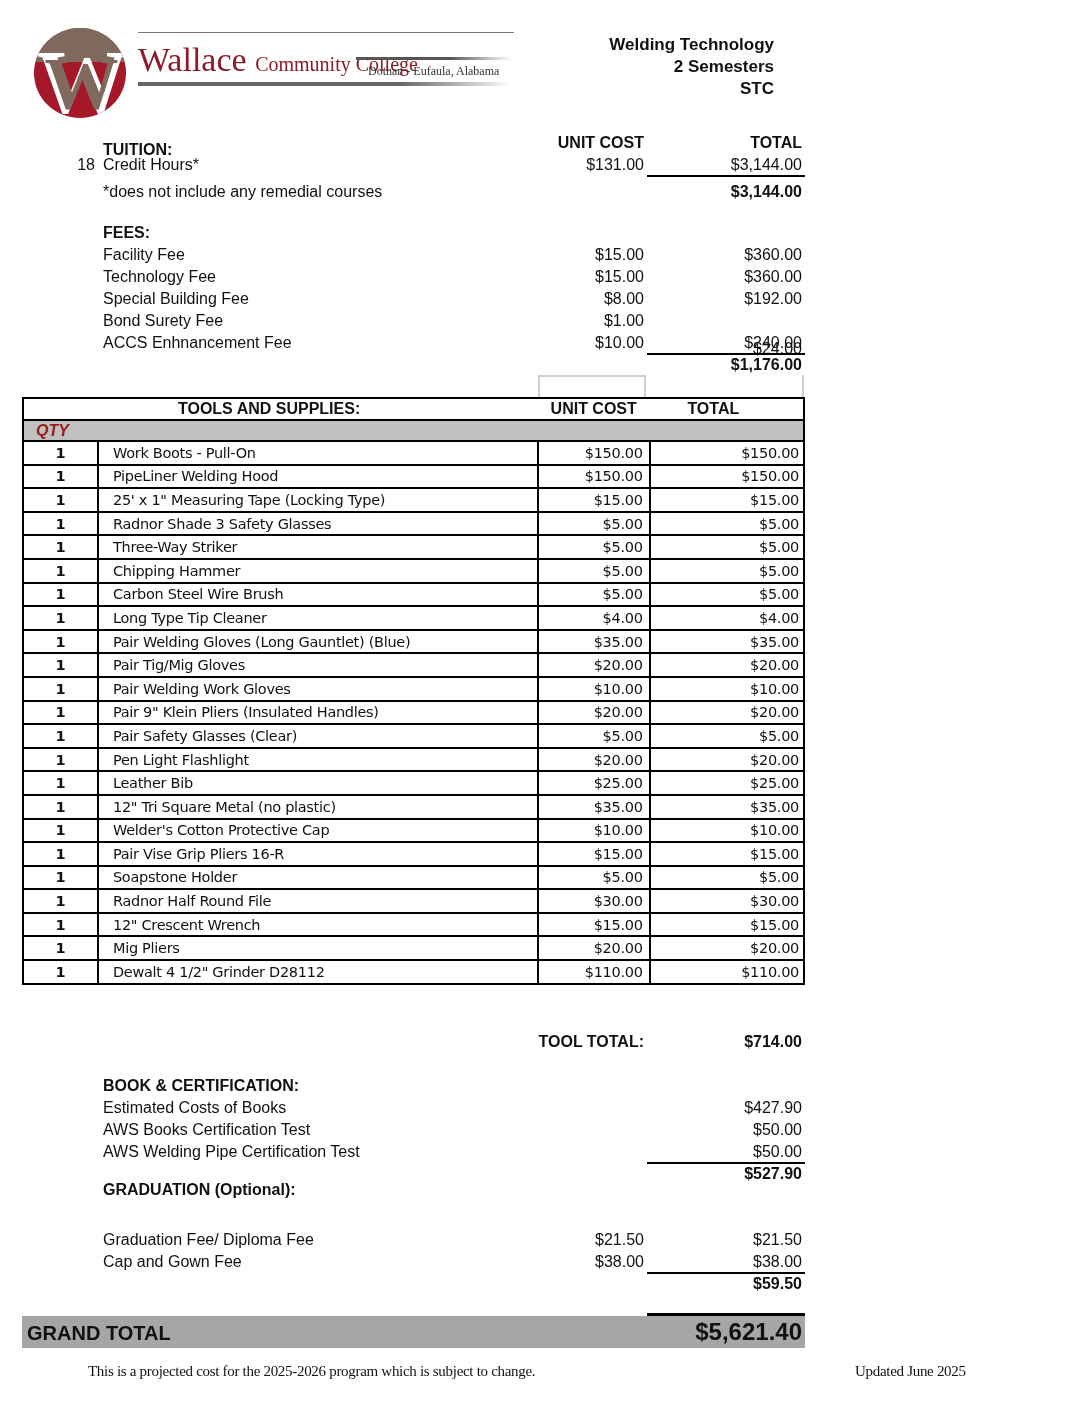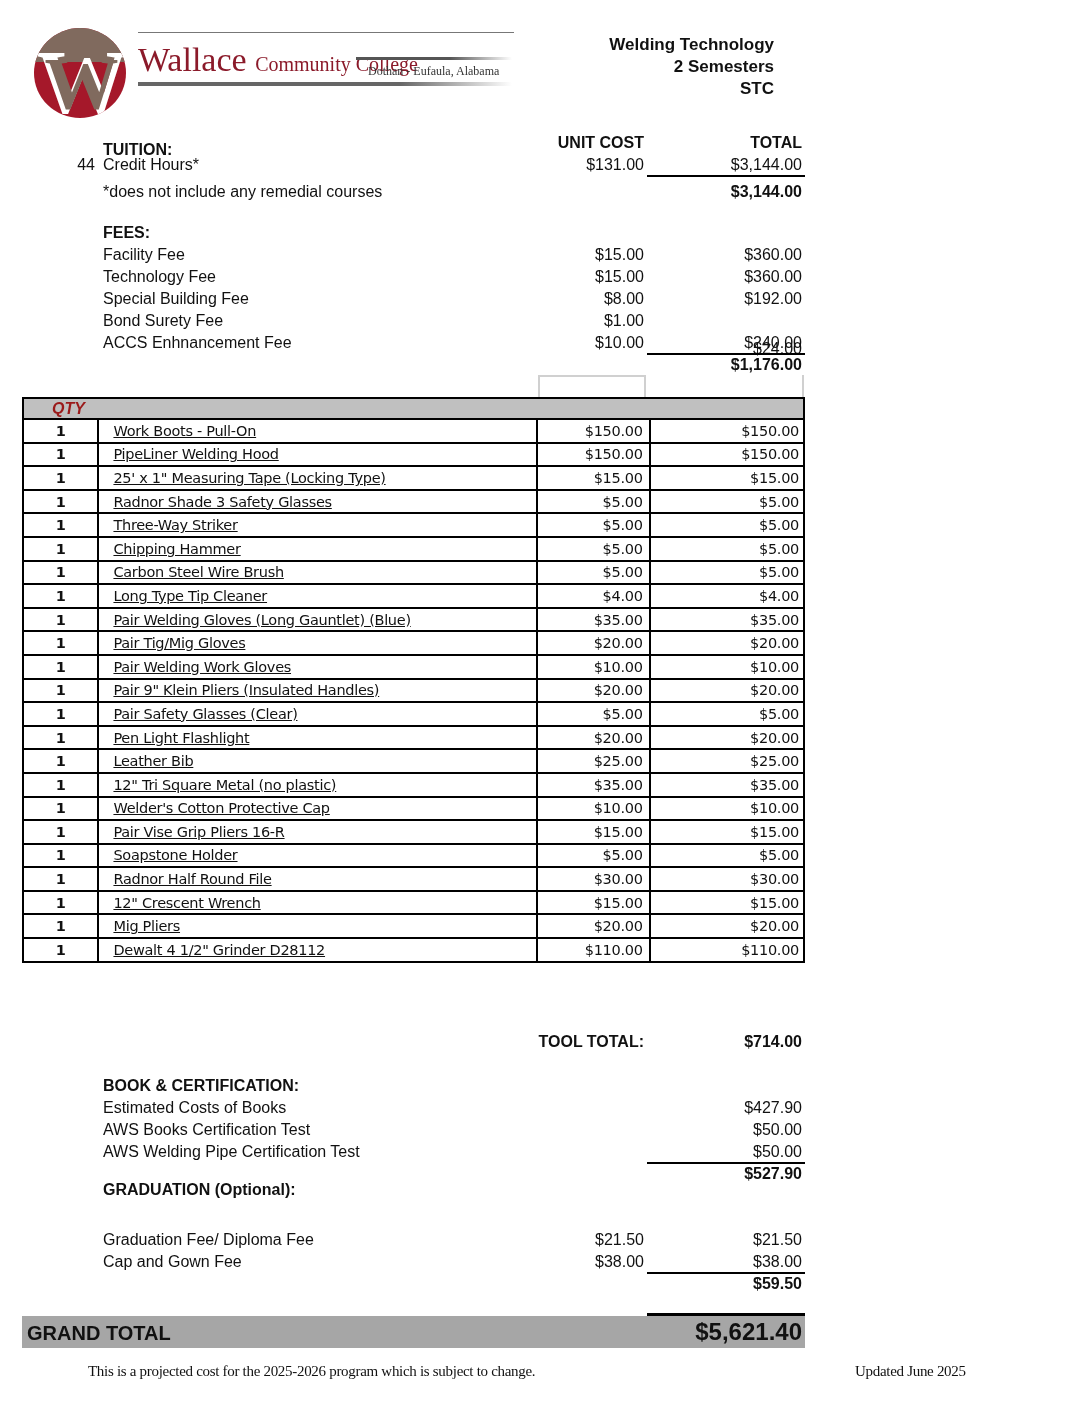--- a/index.html
+++ b/index.html
@@ -37,21 +37,21 @@
   .unit { right: 444px; } 
   .tot  { right: 286px; } 
   .uline { left: 647px; width: 158px; height: 2px; background: #000; }
 
   
   .tools { left: 22px; top: 397px; width: 783px; border-collapse: collapse; position: absolute; }
   .tools td { border: 2px solid #000; height: 21.6px; padding: 0; font-size: 16px; }
   .tools .hdr td { font-weight: bold; font-size: 16px; height: 20px; }
   .tools .qtyrow td { background: #c0c0c0; color: #9b1a1a; font-style: italic; font-weight: bold; height: 19px; }
   .tools td.q { width: 76px; text-align: center; font-weight: bold; }
-  .tools td.n { width: 437px; padding-left: 14px; text-decoration: underline; }
+  .tools td.n { width: 437px; padding-left: 14px; }
   .tools td.u { width: 106px; text-align: right; padding-right: 6px; }
   .tools td.tt { width: 152px; text-align: right; padding-right: 4px; }
   .tools .body td { font-family: "DejaVu Sans", sans-serif; font-size: 14.5px; letter-spacing: -0.3px; }
   .tools .hdr td.c-none { border-right: none; }
   .tools .hdr td.c-name { border-left: none; border-right: none; padding-left: 80px; }
   .tools .hdr td.c-unit { border-left: none; border-right: none; text-align: center; }
   .tools .hdr td.c-tot { border-left: none; text-align: center; padding-right: 26px; }
 
   .ghost-box { left: 538px; top: 375px; width: 108px; height: 22px; border: 2px solid #d0d0d0; border-bottom: none; box-sizing: border-box; }
   .ghost-line { left: 802px; top: 375px; width: 2px; height: 22px; background: #d0d0d0; }
@@ -78,21 +78,21 @@
 <div class="abs brand-line-bot"></div>
 
 <div class="abs prog-title" style="top:34px;">Welding Technology</div>
 <div class="abs prog-title" style="top:56px;">2 Semesters</div>
 <div class="abs prog-title" style="top:78px;">STC</div>
 
 <div class="abs t b lbl" style="top:140px;">TUITION:</div>
 <div class="abs t b unit r" style="top:133px;">UNIT COST</div>
 <div class="abs t b tot r" style="top:133px;">TOTAL</div>
 
-<div class="abs t r" style="top:155px; right:993px;">44</div>
+<div class="abs t r" style="top:155px; right:993px;">18</div>
 <div class="abs t lbl" style="top:155px;">Credit Hours*</div>
 <div class="abs t unit r" style="top:155px;margin-left:48px;">$131.00</div>
 <div class="abs t tot r" style="top:155px;">$3,144.00</div>
 <div class="abs uline" style="top:175px;"></div>
 <div class="abs t lbl" style="top:182px;">*does not include any remedial courses</div>
 <div class="abs t b tot r" style="top:182px;">$3,144.00</div>
 
 <div class="abs t b lbl" style="top:223px;">FEES:</div>
 <div id="fees-rows">
     <div class="abs t lbl" style="top:245px;">Facility Fee</div>
@@ -112,22 +112,28 @@
     <div class="abs t tot r" style="top:333px;">$240.00</div>
   </div>
 <div class="abs uline" style="top:353px;"></div>
 <div class="abs t b tot r" style="top:355px;">$1,176.00</div>
 
 <div class="abs ghost-box"></div>
 <div class="abs ghost-line"></div>
 
 <table class="tools">
   <tbody id="tools-body">
+    <tr class="hdr">
+      <td class="c-none" colspan="1" style="border-right:none;"></td>
+      <td class="c-name">TOOLS AND SUPPLIES:</td>
+      <td class="c-unit">UNIT COST</td>
+      <td class="c-tot">TOTAL</td>
+    </tr>
     <tr class="qtyrow">
-      <td colspan="4" style="padding-left:28px;">QTY</td>
+      <td colspan="4" style="padding-left:12px;">QTY</td>
     </tr>
   <tr class="body">
         <td class="q">1</td>
         <td class="n">Work Boots - Pull-On</td>
         <td class="u">$150.00</td>
         <td class="tt">$150.00</td>
       </tr>
       <tr class="body">
         <td class="q">1</td>
         <td class="n">PipeLiner Welding Hood</td>

